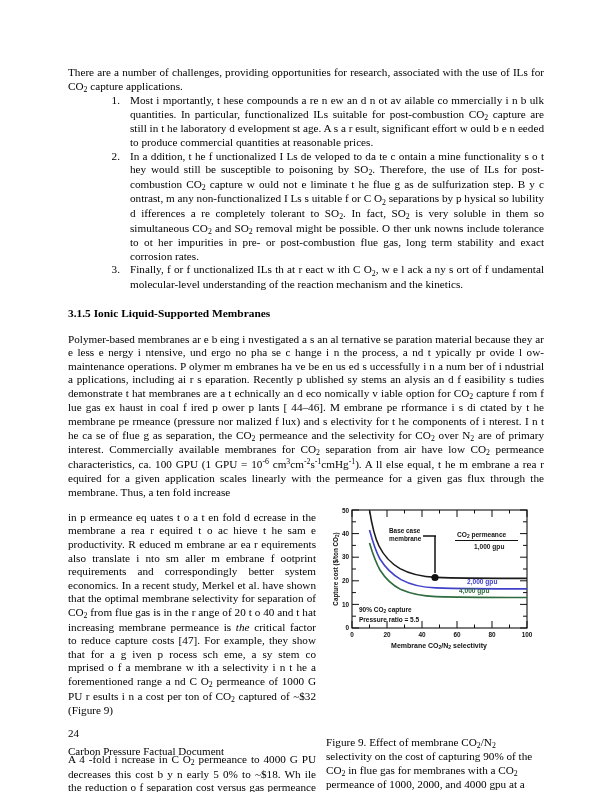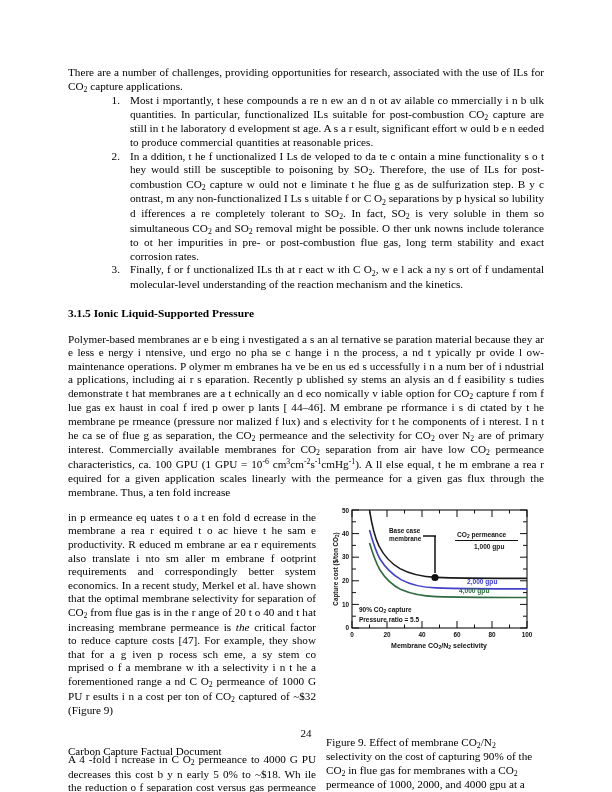--- a/index.html
+++ b/index.html
@@ -121,21 +121,21 @@
     line-height: 14px;
   }
   .footer-title {
     float: left;
   }
   .page-num {
     position: absolute;
     left: 68px;
     top: 727px;
     width: 476px;
-    text-align: center;
+    text-align: left;
     font-size: 11px;
   }
   .clear { clear: both; }
 </style>
 </head>
 <body>
 
 <div class="page">
 
   <div class="content">
@@ -150,21 +150,21 @@
       <li>
         <span class="marker">2.</span>
         <span>In a ddition, t he f unctionalized I Ls de veloped  to da te c ontain a mine  functionality s o t hey would still be susceptible to poisoning by SO<sub>2</sub>. Therefore, the use of ILs for post-combustion CO<sub>2</sub> capture w ould not e liminate t he flue g as de sulfurization step.  B y c ontrast, m any non-functionalized I Ls s uitable f or C O<sub>2</sub>  separations  by p hysical so lubility d ifferences a re completely tolerant to SO<sub>2</sub>.  In fact, SO<sub>2</sub> is very soluble in them so simultaneous CO<sub>2</sub> and SO<sub>2</sub> removal might be possible.  O ther unk nowns include tolerance to ot her impurities in pre- or post-combustion flue gas, long term stability and exact corrosion rates.</span>
       </li>
       <li>
         <span class="marker">3.</span>
         <span>Finally, f or f unctionalized  ILs th at r eact w ith C O<sub>2</sub>, w e l ack a ny s ort of  f undamental molecular-level understanding of the reaction mechanism and the kinetics.</span>
       </li>
     </ol>
 
-    <h3 class="section-head">3.1.5 Ionic Liquid-Supported Pressure</h3>
+    <h3 class="section-head">3.1.5 Ionic Liquid-Supported Membranes</h3>
 
     <div class="para-gap"></div>
 
     <p class="body-text"><span>Polymer-based membranes ar e b eing i nvestigated a s  an al ternative se paration material because  they ar e less e nergy i ntensive, und ergo no pha se c hange i n  the  process, a nd t ypically pr ovide l ow-maintenance operations. P olymer m embranes ha ve be en us ed s uccessfully i n a  num ber of  i ndustrial a pplications, including ai r s eparation.   Recently p ublished sy stems an alysis an d f easibility s tudies  demonstrate t hat membranes  are  a t echnically an d eco nomically v iable  option  for CO<sub>2</sub>  capture f rom f lue  gas ex haust  in coal f ired p ower p lants [ 44–46].  M embrane pe rformance i s di ctated by  t he  membrane pe rmeance (pressure nor malized f lux)  and s electivity  for t he   components  of i nterest.  I n t he ca se  of  flue g as separation, the CO<sub>2</sub> permeance and the selectivity for CO<sub>2</sub> over N<sub>2</sub> are of primary interest.  Commercially available membranes for CO<sub>2</sub> separation from air have low CO<sub>2</sub> permeance characteristics, ca. 100 GPU (1  GPU =  10<sup>-6</sup> cm<sup>3</sup>cm<sup>-2</sup>s<sup>-1</sup>cmHg<sup>-1</sup>).  A ll  else  equal, t he m embrane a rea r equired  for  a  given  application scales linearly with the permeance for a given gas flux through the membrane.  Thus, a ten fold increase</span></p>
 
     <div class="figure-float">
 
       <div class="chart-box">
         <svg class="chart-svg" width="214" height="150" viewBox="0 0 214 150">
 
@@ -284,16 +284,16 @@
     <div class="para-gap"></div>
 
     <p class="wrap-col"><span>A 4 -fold i ncrease  in C O<sub>2</sub> permeance  to 4000 G  PU decreases this cost b y n early 5 0% to ~$18.  Wh ile the reduction o f separation cost versus gas permeance i s nonlinear, it is clear that a permeance of 10,000 GPU would result in a cost per ton of CO captured of less than $10. This is a  reduction compared t o bo th t he be nchmark amine t echnology a nd t he  current m embranes unde r</span></p>
 
     <div class="clear"></div>
   </div>
 
   <div class="page-num">24</div>
 
   <div class="footer">
-    <span class="footer-title">Carbon Capture Factual Document</span>
+    <span class="footer-title">Carbon Pressure Factual Document</span>
   </div>
 
 </div>
 
 </body></html>

